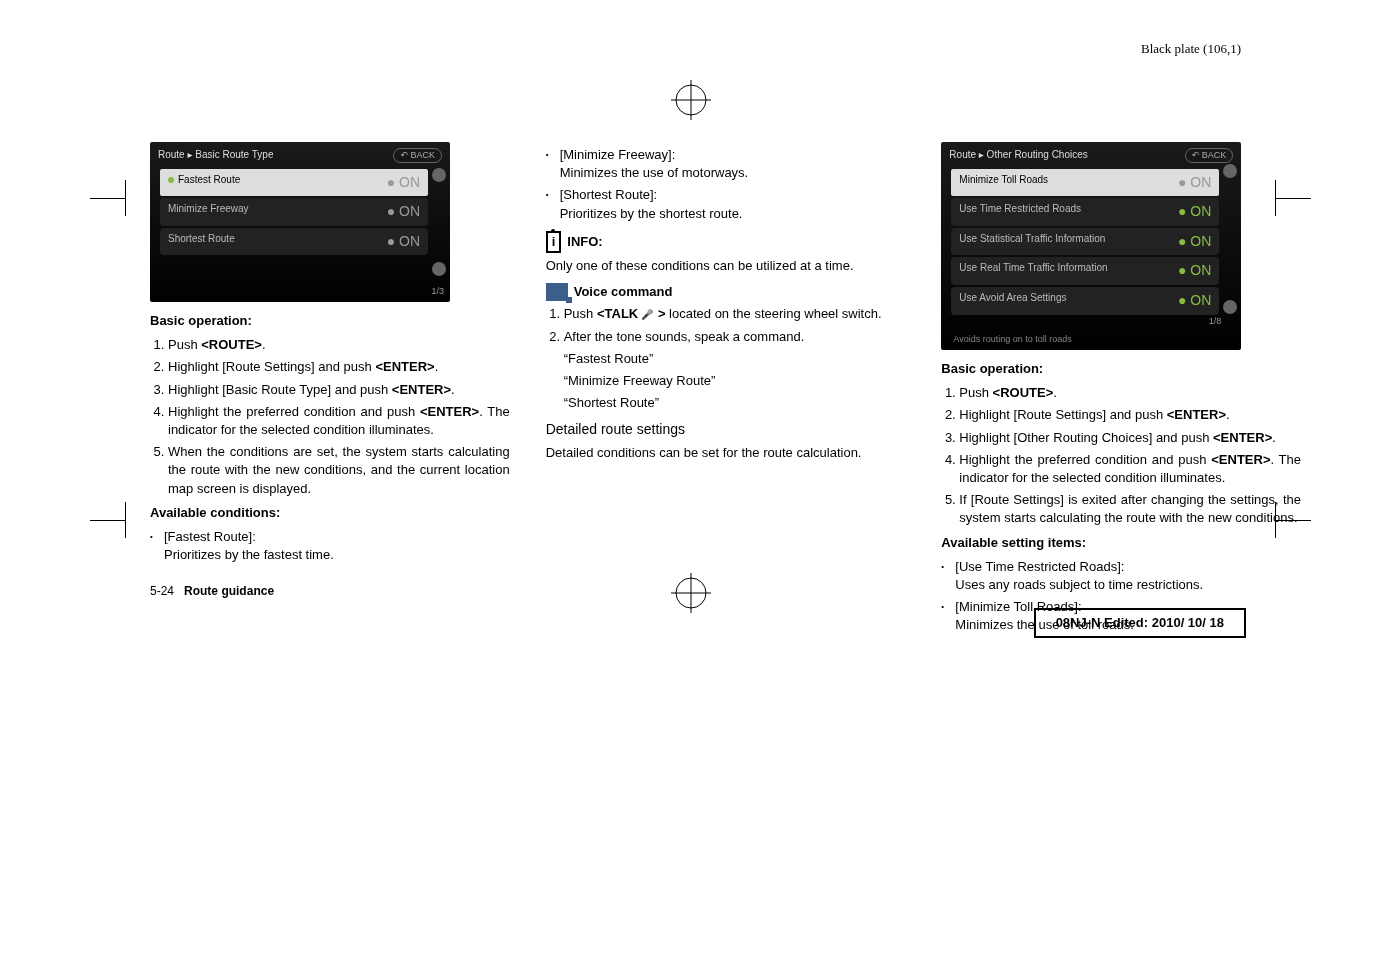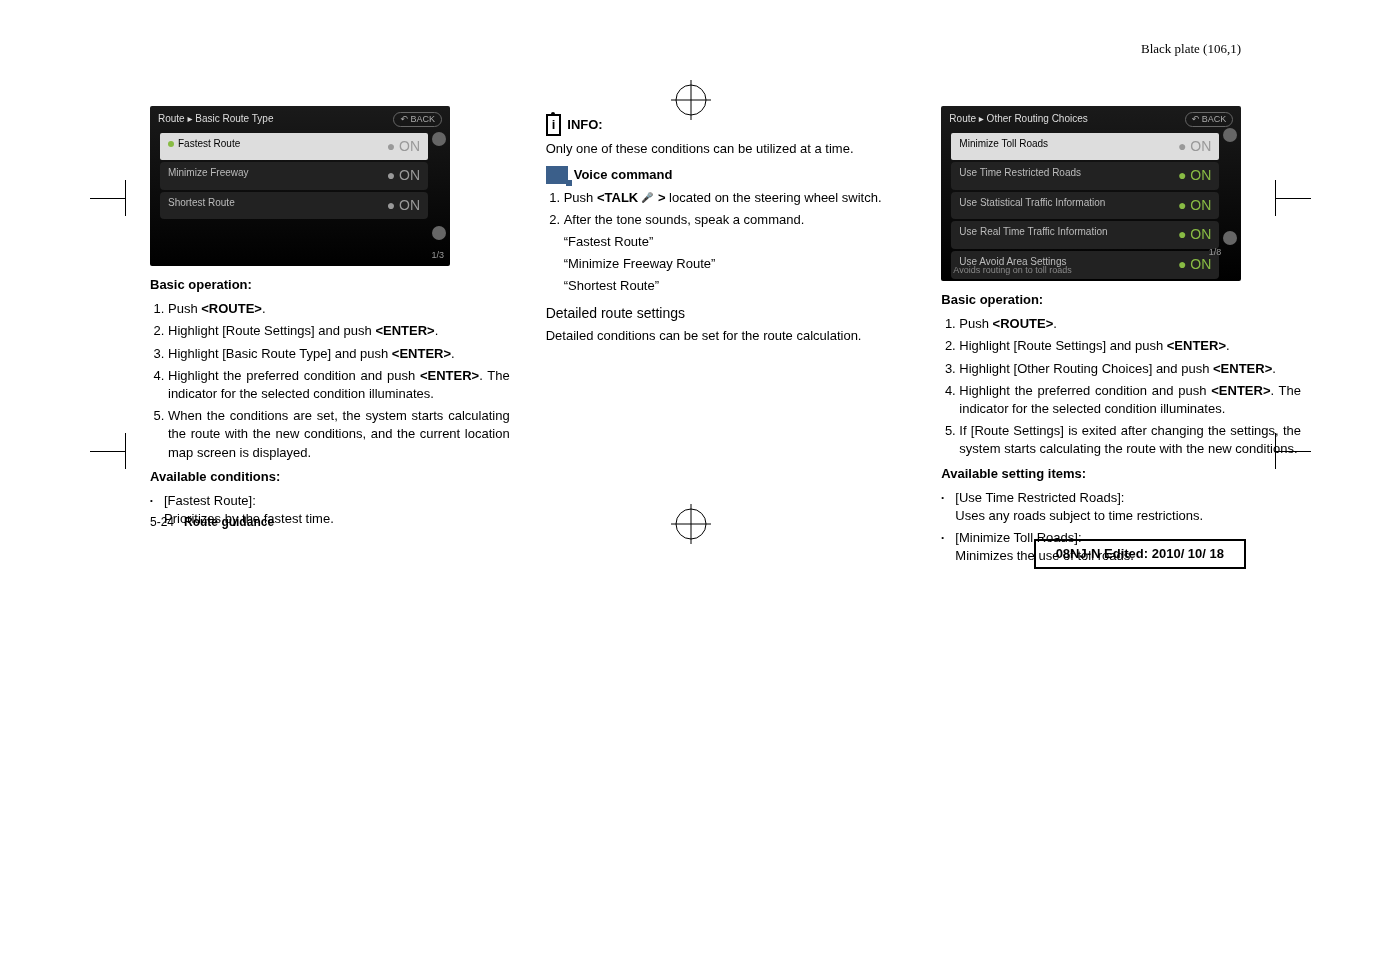--- a/index.html
+++ b/index.html
@@ -57,21 +57,21 @@
   .crop-right-bottom {
     position: absolute;
     bottom: 120px;
     right: 70px;
   }
   .crop-line-v { width: 1px; height: 36px; background:#000; }
   .crop-line-h { width:36px; height:1px; background:#000; margin-top:18px;}
   .columns {
     display: flex;
     gap: 36px;
-    margin-top: 66px;
+    margin-top: 102px;
   }
   .col { flex: 1; }
   .screenshot {
     width: 300px;
     height: 160px;
     background: linear-gradient(#1a1a1a,#000);
     border-radius: 2px;
     margin-bottom: 10px;
     position: relative;
     color:#ddd;
@@ -186,20 +186,24 @@
         <li>Highlight the preferred condition and push <b>&lt;ENTER&gt;</b>. The indicator for the selected condition illuminates.</li>
         <li>When the conditions are set, the system starts calculating the route with the new conditions, and the current location map screen is displayed.</li>
       </ol>
       <div class="subhead">Available conditions:</div>
       <ul class="bullets">
         <li><span>[Fastest Route]:</span><br><span>Prioritizes by the fastest time.</span></li>
       </ul>
     </div>
 
     <div class="col">
+      <ul class="bullets">
+        <li><span>[Minimize Freeway]:</span><br><span>Minimizes the use of motorways.</span></li>
+        <li><span>[Shortest Route]:</span><br><span>Prioritizes by the shortest route.</span></li>
+      </ul>
       <div class="infobox">
         <span class="ibox">i</span>
         <span class="word">INFO:</span>
       </div>
       <div class="para">Only one of these conditions can be utilized at a time.</div>
       <div class="voice">
         <span class="vicon"></span>
         <span class="word">Voice command</span>
       </div>
       <ol class="numlist">
@@ -208,21 +212,21 @@
           <div class="para">“Fastest Route”</div>
           <div class="para">“Minimize Freeway Route”</div>
           <div class="para">“Shortest Route”</div>
         </li>
       </ol>
       <div class="subsection-title">Detailed route settings</div>
       <div class="para">Detailed conditions can be set for the route calculation.</div>
     </div>
 
     <div class="col">
-      <div class="screenshot" style="height:175px">
+      <div class="screenshot" style="height:208px">
         <div class="titlebar">
           <span>Route ▸ Other Routing Choices</span>
           <span class="back">↶ BACK</span>
         </div>
         <div class="sideknob" style="top:22px;"></div>
         <div class="rowitem selected">
             <span>Minimize Toll Roads</span>
             <span class="on">● <span>ON</span></span>
           </div>
         <div class="rowitem">

